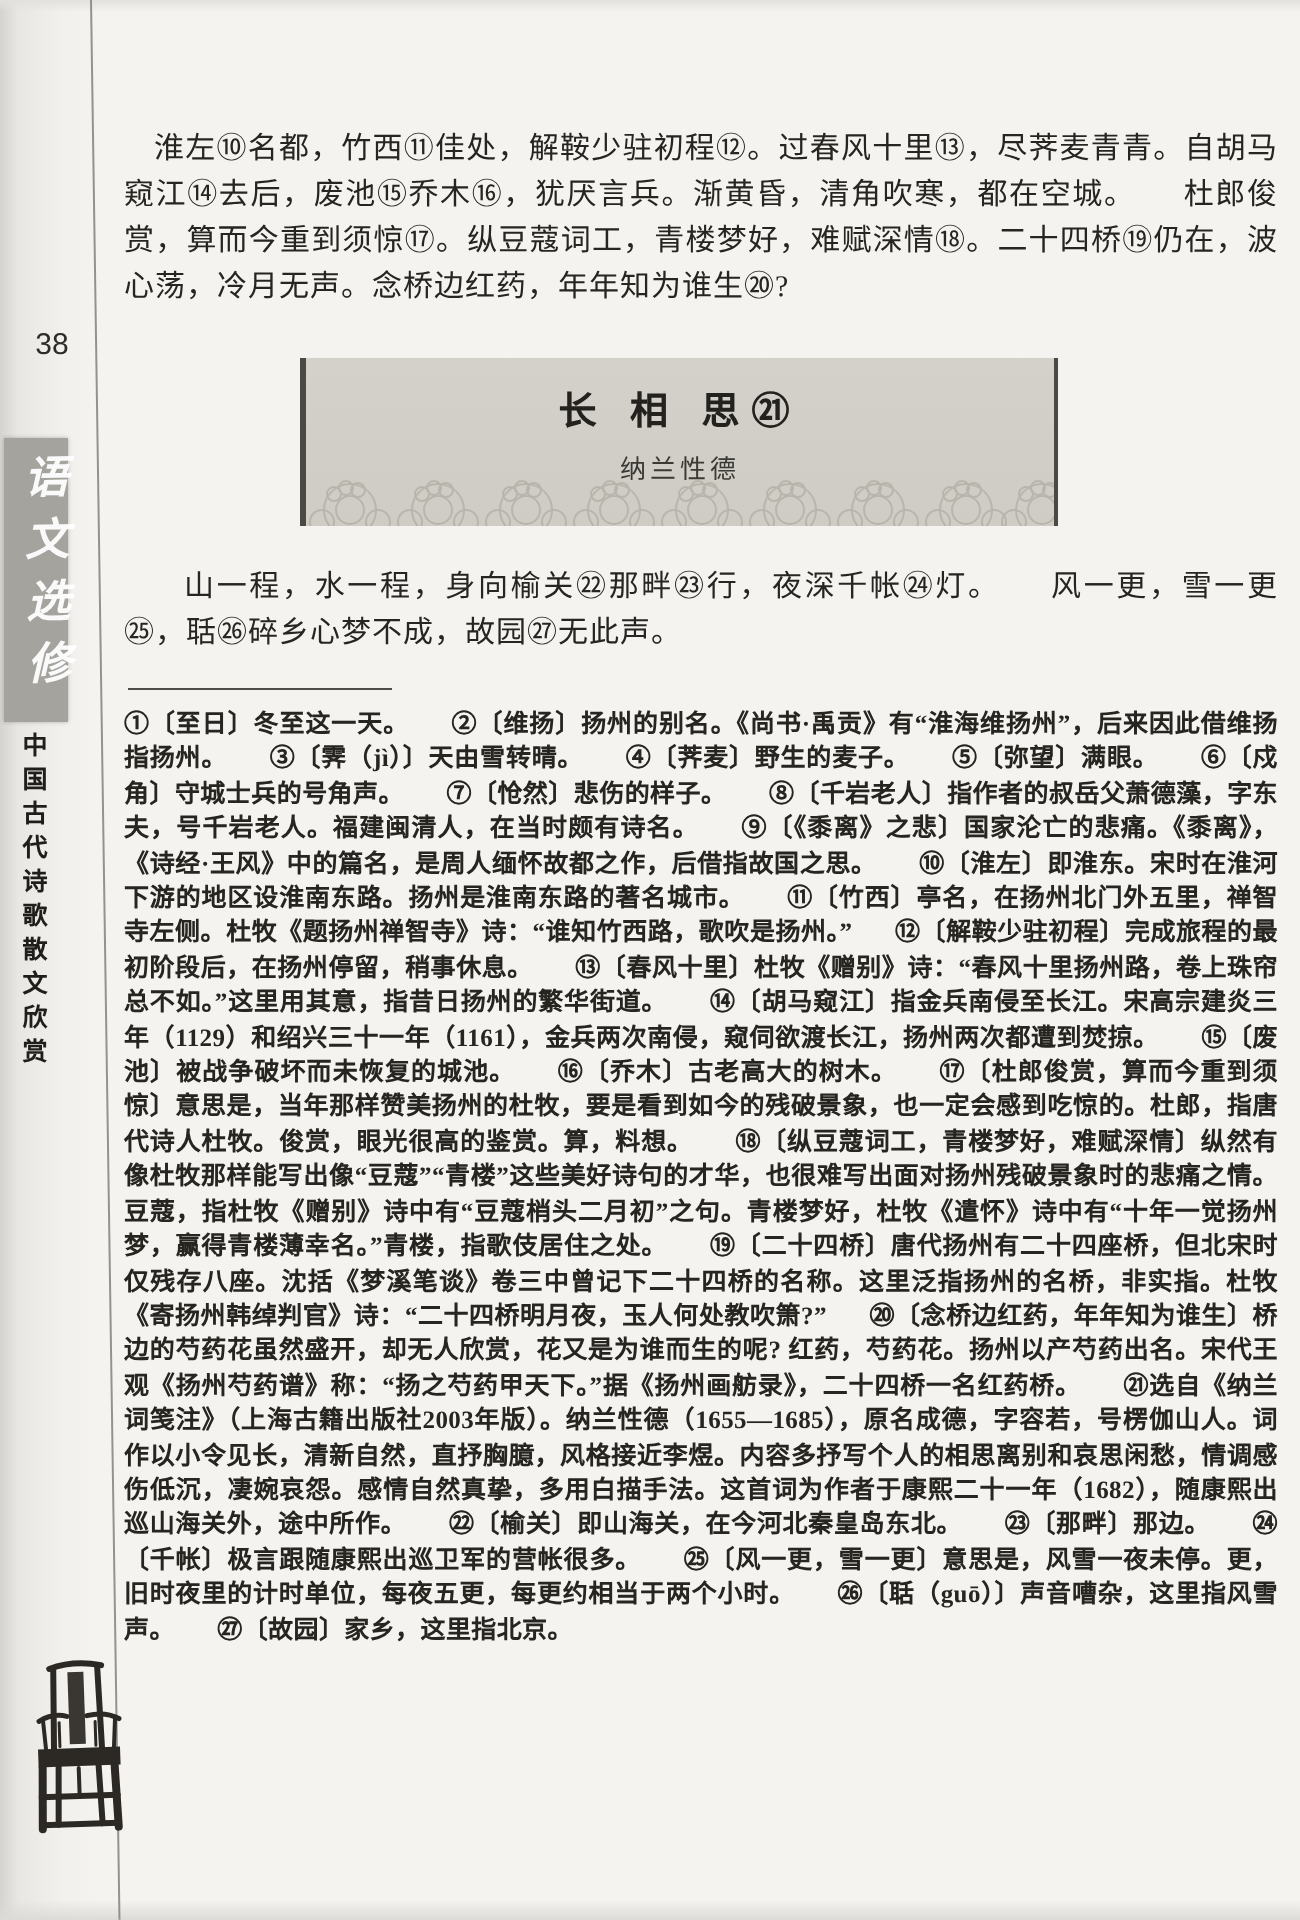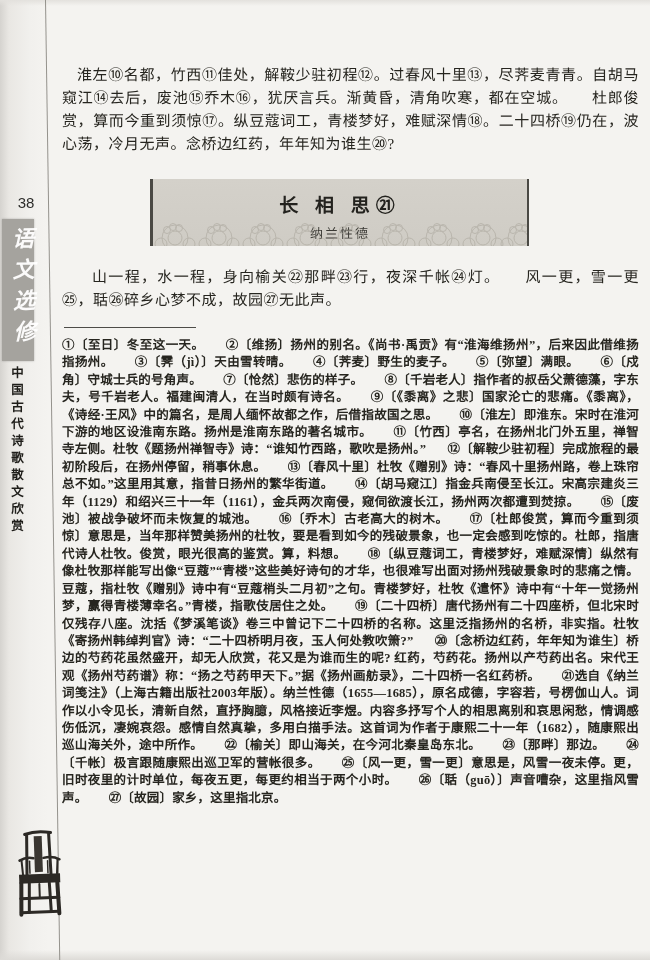--- a/index.html
+++ b/index.html
@@ -13,21 +13,21 @@
     background:linear-gradient(90deg,#d5d3cf 0,#e9e7e3 9px,#f1f0ed 30px,#f4f3f0 48px);
     pointer-events:none;}
   .edge-bottom{position:absolute;left:0;right:0;bottom:0;height:10px;
     background:linear-gradient(180deg,rgba(244,243,240,0),#dddbd7 100%);pointer-events:none;}
   .edge-top{position:absolute;left:0;right:0;top:0;height:6px;
     background:linear-gradient(180deg,#e3e1dd,rgba(244,243,240,0));pointer-events:none;}
 
   .margin-rule{position:absolute;left:45px;top:0;height:960px;width:1px;
     background:#94928c;transform:rotate(-0.85deg);transform-origin:top center;}
 
-  .page-number{position:absolute;left:11px;top:194px;width:30px;text-align:center;
+  .page-number{position:absolute;left:11px;top:164px;width:30px;text-align:center;
     font-family:"Liberation Sans","DejaVu Sans",sans-serif;font-size:15px;color:#2d2d2b;}
 
   .series-box{position:absolute;left:2px;top:219px;width:32px;height:142px;
     background:#a5a39e;box-shadow:0 0 2px rgba(0,0,0,.25);}
   .series-text{position:absolute;left:3px;top:8px;
     writing-mode:vertical-rl;text-orientation:upright;
     font-size:22px;line-height:32px;letter-spacing:9px;
     font-style:italic;font-weight:bold;color:rgba(255,255,255,.95);
     transform:rotate(-1deg);}
   .book-subtitle{position:absolute;left:7px;top:366px;
@@ -37,21 +37,21 @@
   .chair{position:absolute;left:12px;top:828px;}
 
   .content{position:absolute;left:62px;top:64px;width:577px;}
   .content p{margin:0;text-align:justify;}
   .main-text{font-size:15px;line-height:23px;letter-spacing:.5px;}
   .p-preface{text-indent:22px;}
   .p-poem1{text-indent:15px;}
   .p-intro{text-indent:30px;margin-top:26px !important;}
   .p-poem2{text-indent:30px;margin-top:20px !important;}
 
-  .banner{position:relative;margin:23px 0 0 88px;width:374px;height:67px;
+  .banner{position:relative;margin:23px 0 0 88px;width:374px;height:84px;
     background:linear-gradient(180deg,#d4d1ca,#cfccc5);
     border-left:3px solid #4a4944;border-right:2px solid #4a4944;
     text-align:center;}
   .banner-title{padding-top:11px;font-size:19px;font-weight:bold;
     letter-spacing:6px;color:#23221e;}
   .banner-author{margin-top:6px;font-size:13px;letter-spacing:2px;color:#3a3934;}
   .banner-pattern{position:absolute;left:0;bottom:0;width:100%;height:26px;opacity:.6;}
 
   .fn-rule{width:132px;height:0;border-top:1px solid #4d4c48;margin:15px 0 9px 2px;}
   .footnotes{font-size:12.5px;line-height:17.4px;text-align:justify;

